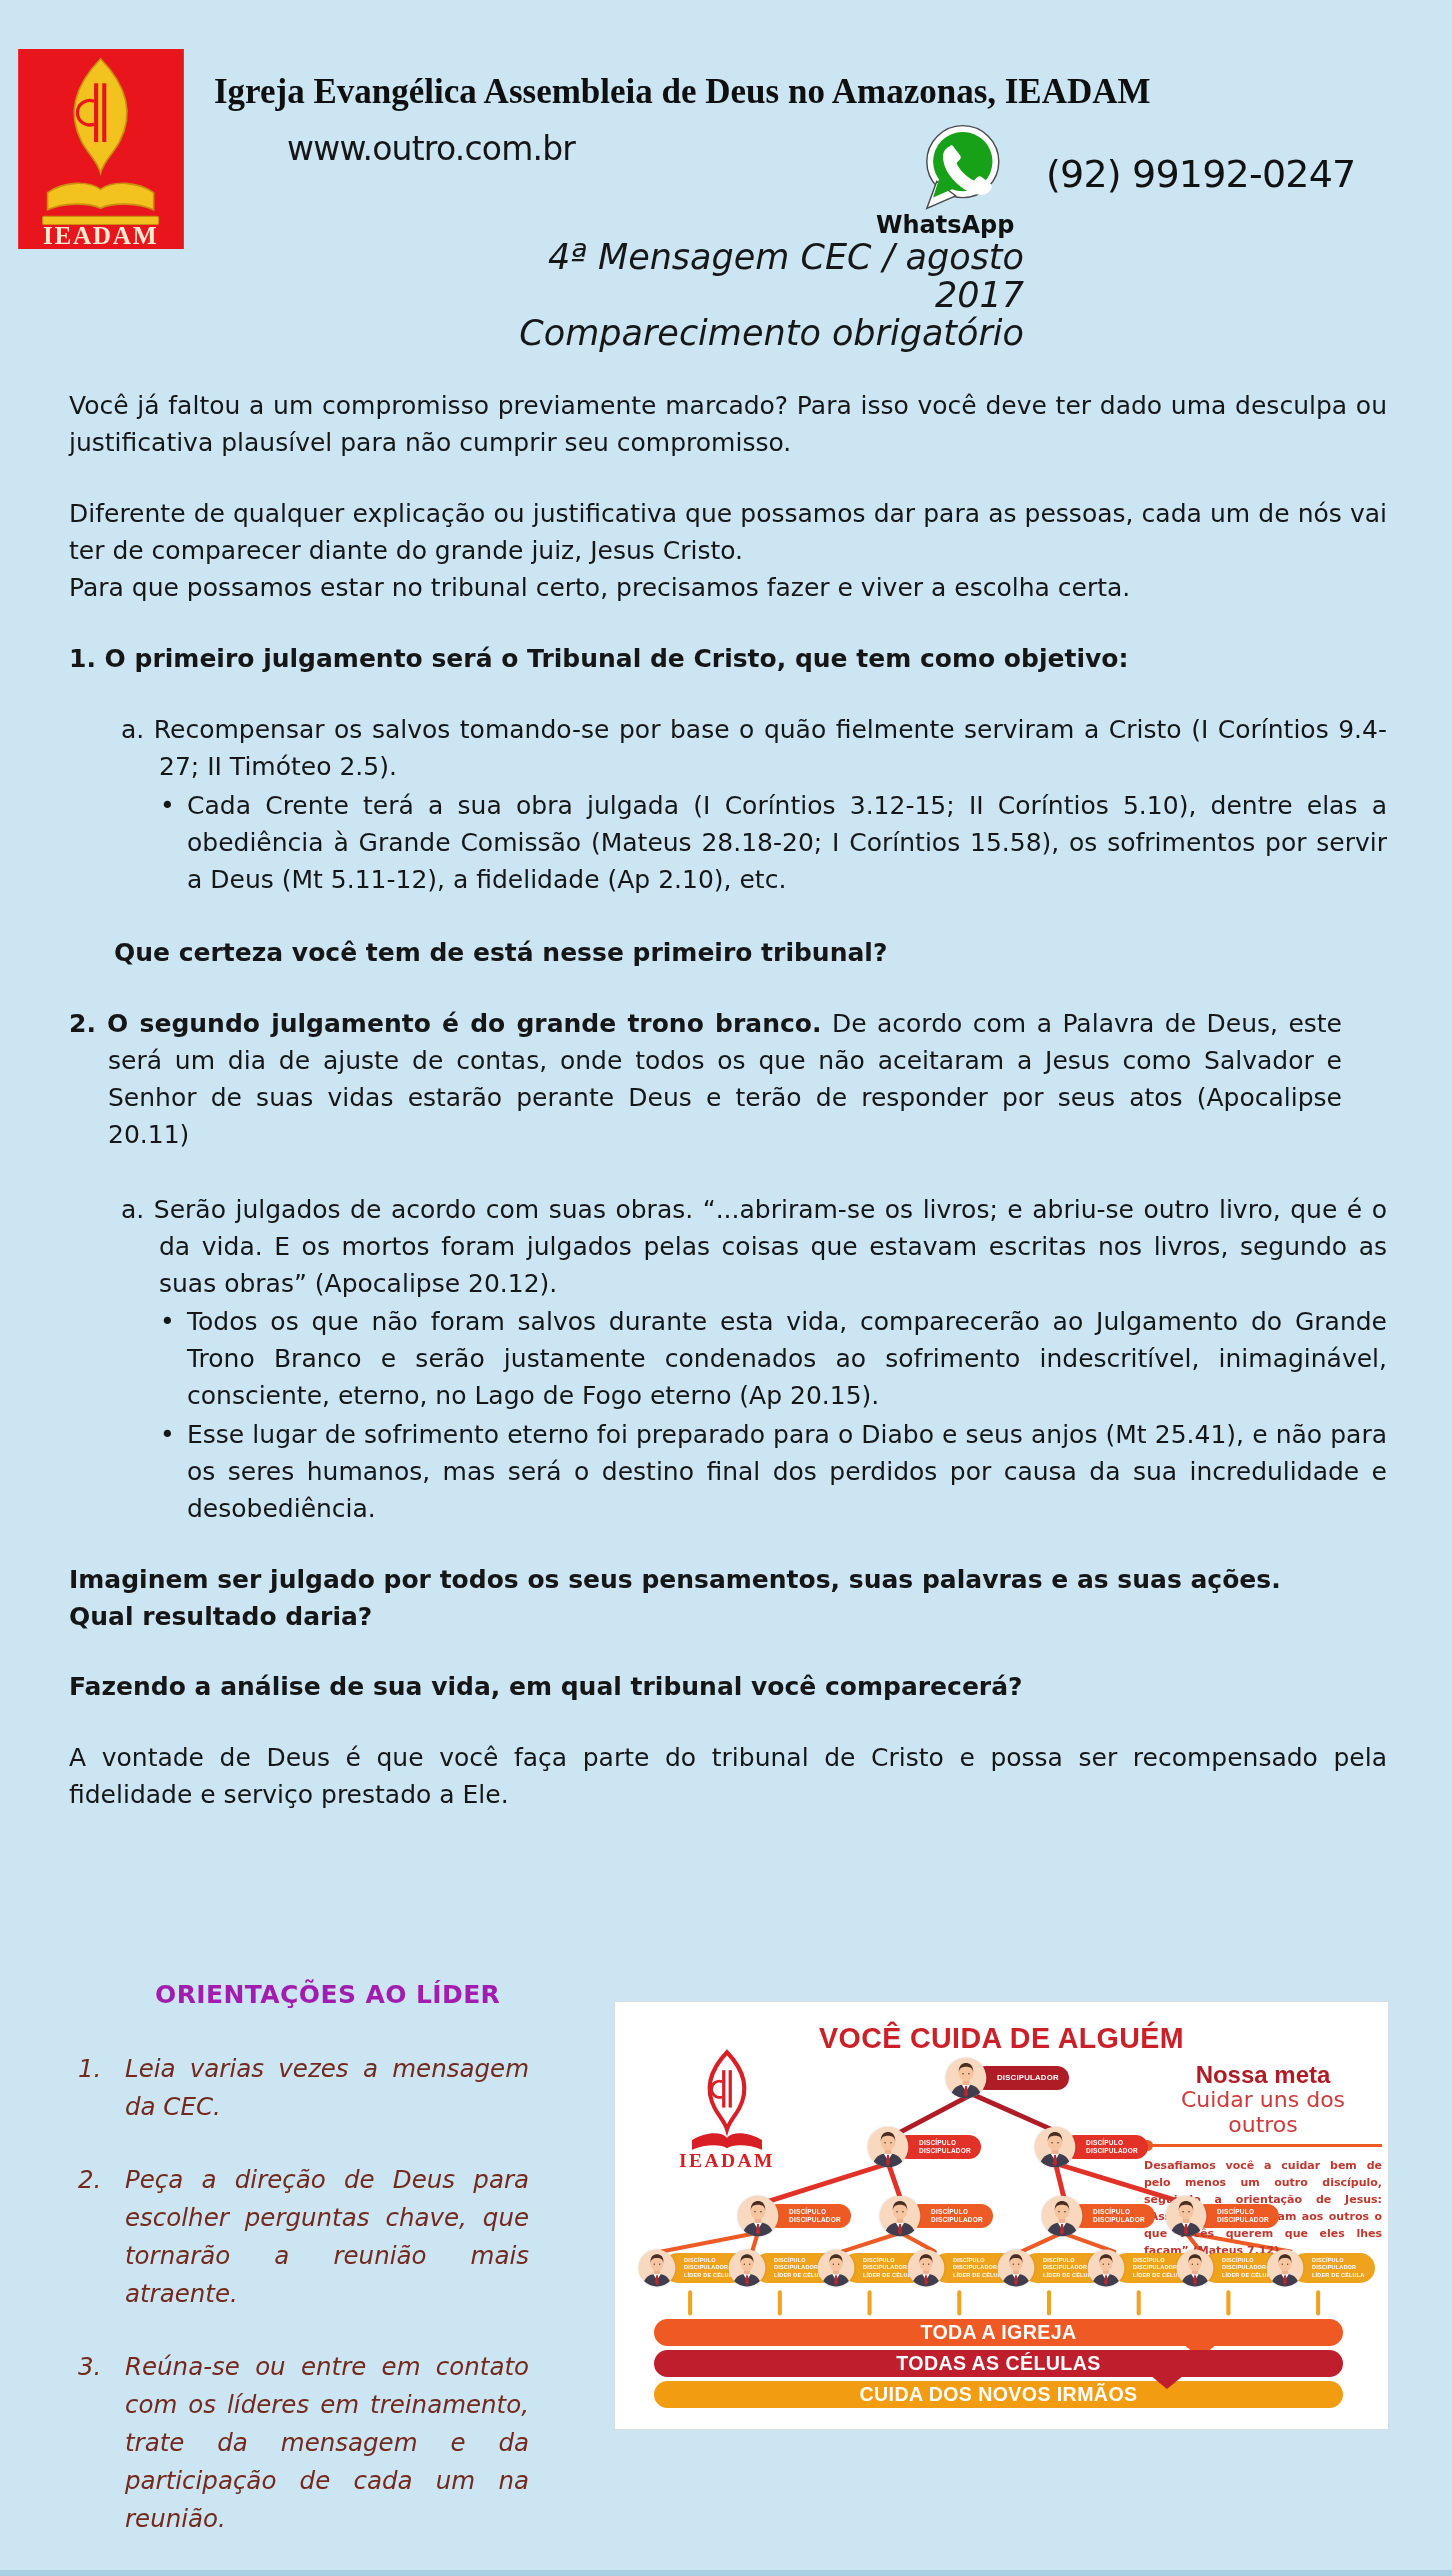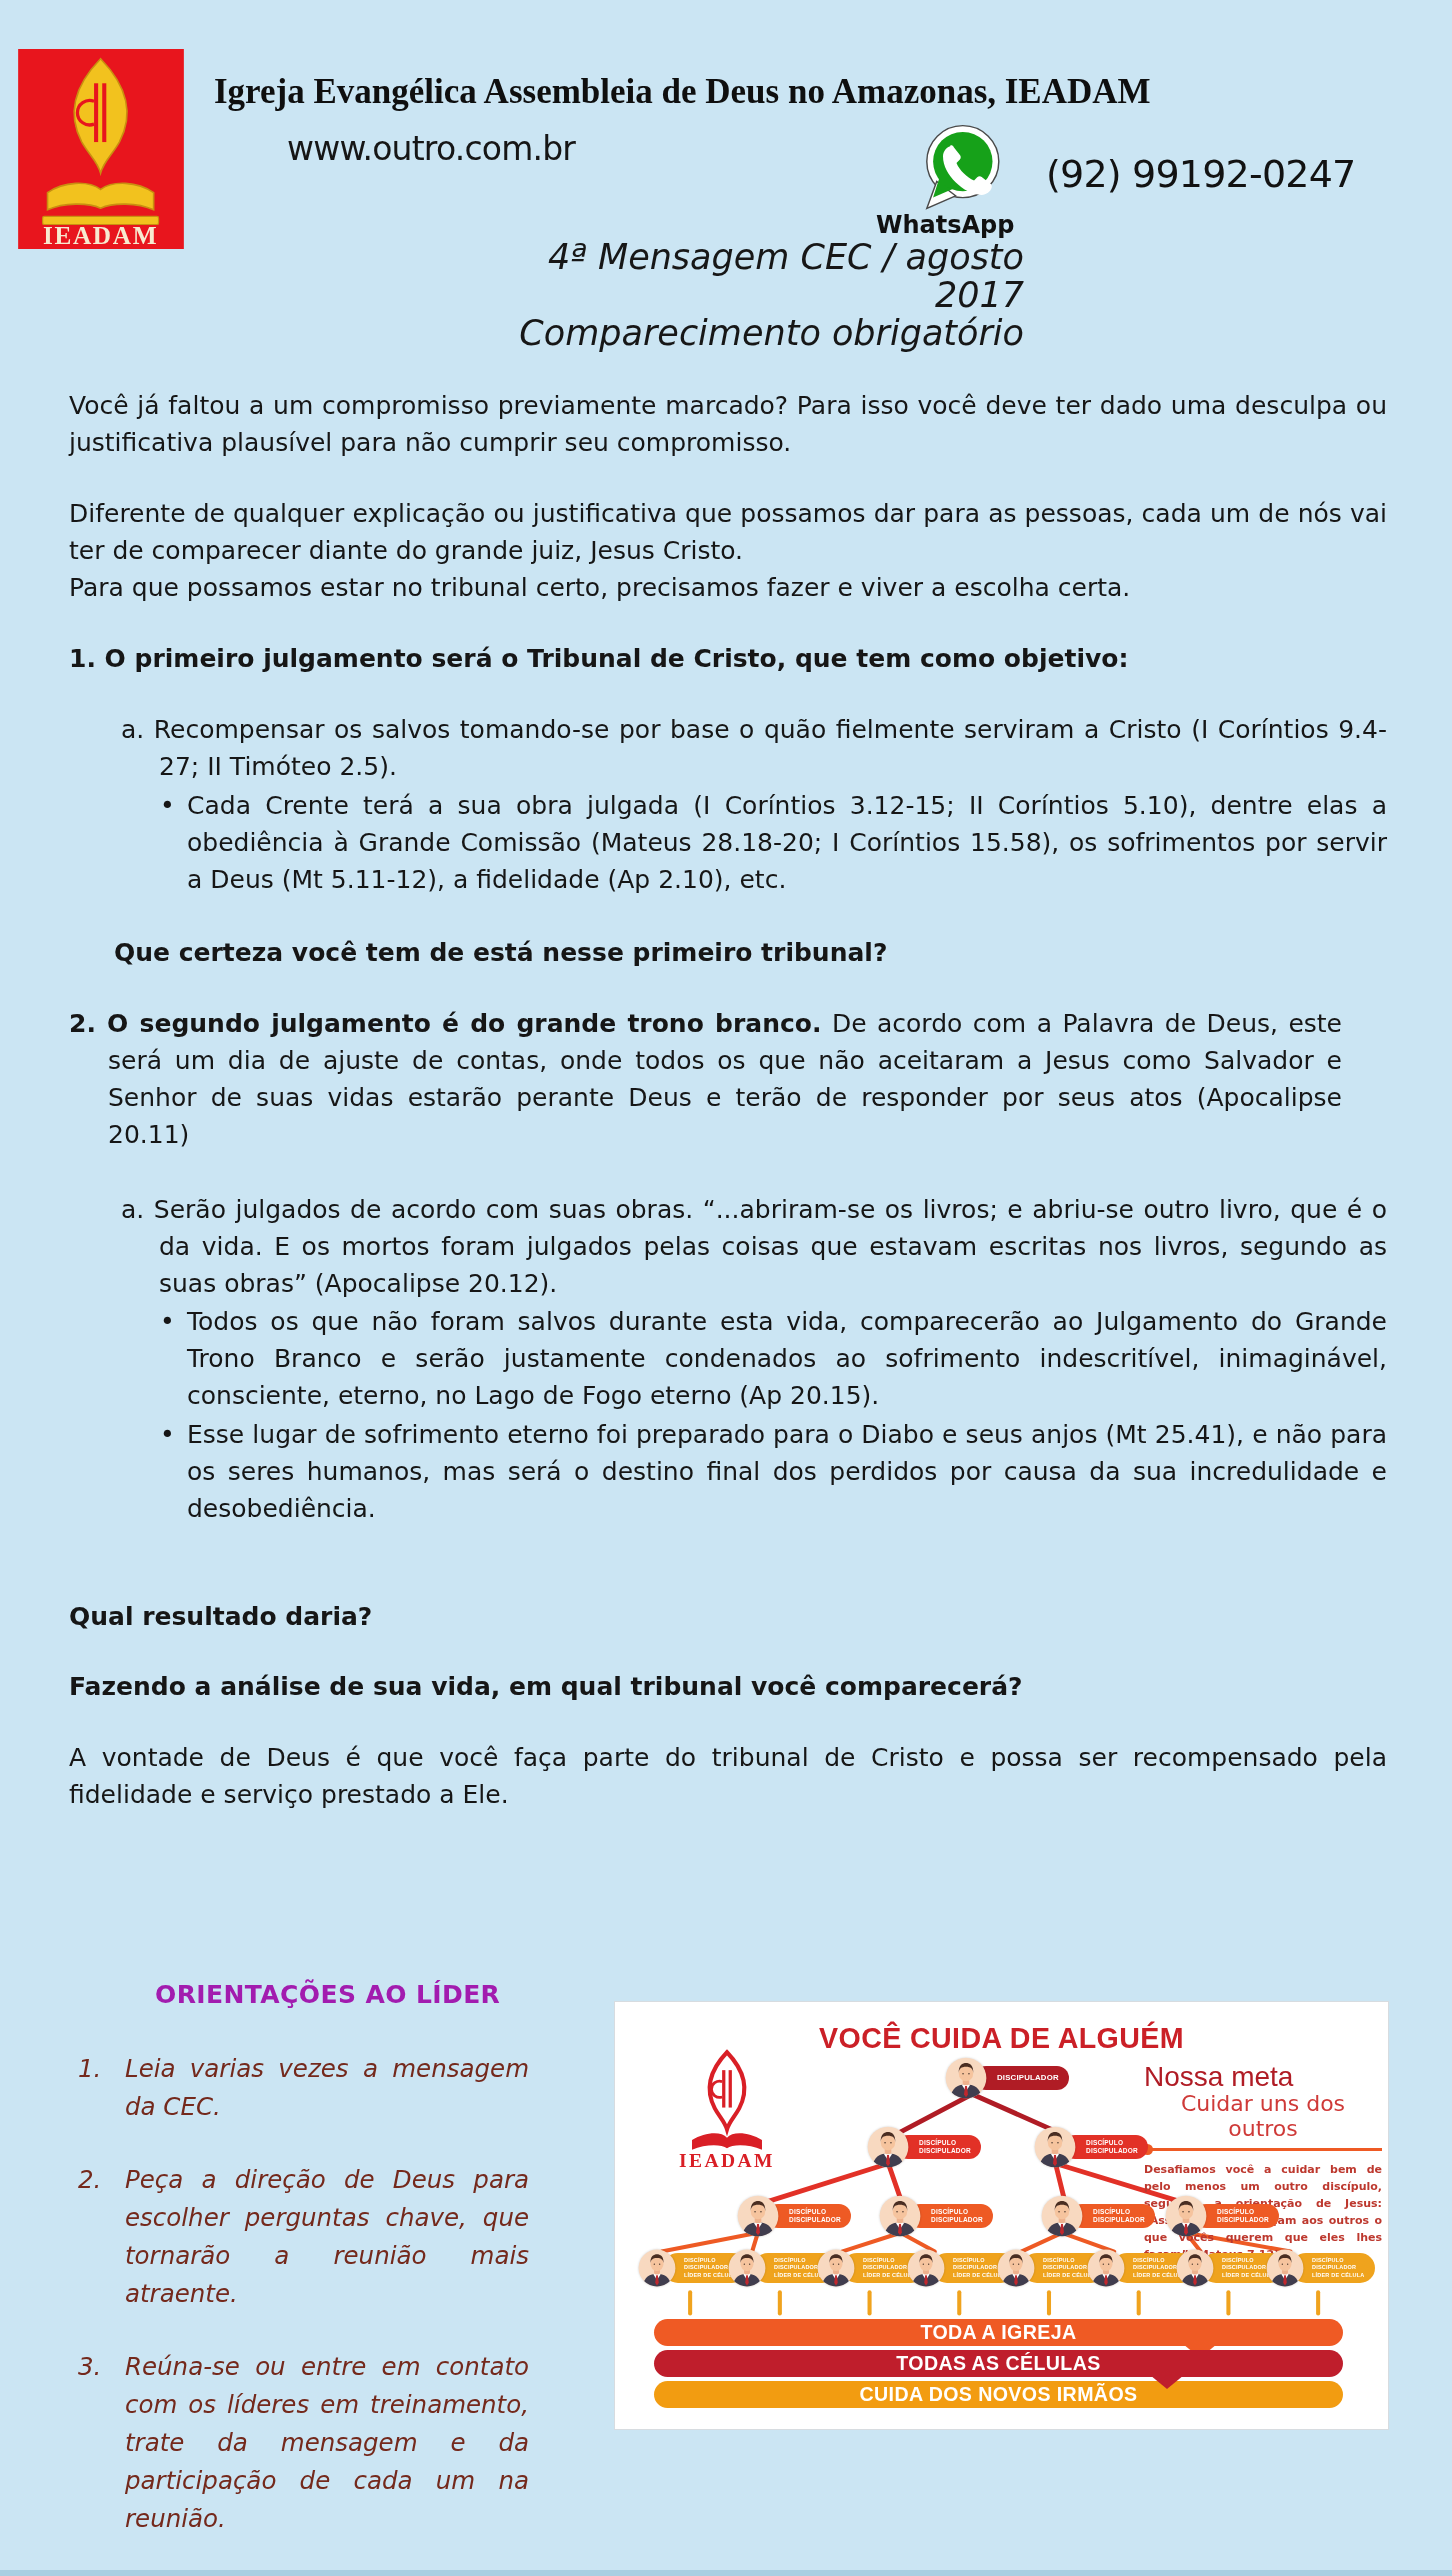--- a/index.html
+++ b/index.html
@@ -49,21 +49,21 @@
   .node .av{position:relative;z-index:2;filter:drop-shadow(0 0.8px 0.8px rgba(0,0,0,.18));}
   .pill{
     position:relative;z-index:1;margin-left:-13px;border-radius:815px;
     color:#fff;font-family:"Liberation Sans",sans-serif;font-weight:bold;
     white-space:pre-line;padding:4.1px 10.6px 4.1px 23px;line-height:1.25;letter-spacing:0.2px;
   }
   .lvl0 .pill{font-size:7.8px;padding-top:7.3px;padding-bottom:7.3px;}
   .lvl1 .pill,.lvl2 .pill{font-size:6.5px;}
   .lvl3 .pill{font-size:5.5px;line-height:1.3;padding-left:21px;}
   #goal{position:absolute;left:529px;top:59px;width:238px;}
-  #goal-title{font-size:28px;font-weight:normal;color:#b01c25;font-family:"Liberation Sans",sans-serif;}
+  #goal-title{text-align:center;font-size:24px;font-weight:bold;color:#b01c25;font-family:"Liberation Sans",sans-serif;}
   #goal-sub{text-align:center;font-size:22px;color:#cf3a38;margin-top:-1.6px;}
   #goal-line{position:relative;height:3.3px;background:#ee5a24;margin:6.5px 0 9.8px 0;}
   #goal-line::before{content:"";position:absolute;left:-2.4px;top:-4.1px;width:11.4px;height:11.4px;border-radius:50%;background:#ee5a24;}
   #goal-text{font-size:11px;font-weight:bold;color:#bd382e;text-align:justify;line-height:1.55;}
   #bars{position:absolute;left:39px;top:317px;width:689px;}
   .bar{position:relative;height:27px;border-radius:14px;margin-bottom:4.1px;color:#fff;
        font-family:"Liberation Sans",sans-serif;font-weight:bold;font-size:19.6px;letter-spacing:0.4px;
        display:flex;align-items:center;justify-content:center;}
   .bar1{z-index:3;} .bar2{z-index:2;} .bar3{z-index:1;}
   .bar1::after{content:"";position:absolute;left:496px;top:24.5px;border:solid transparent;border-width:14px 17px 0 17px;border-top-color:#bf1e2c;}
@@ -130,21 +130,21 @@
     <p class="tight">Diferente de qualquer explicação ou justificativa que possamos dar para as pessoas, cada um de nós vai ter de comparecer diante do grande juiz, Jesus Cristo.</p>
     <p class="nj">Para que possamos estar no tribunal certo, precisamos fazer e viver a escolha certa.</p>
     <p class="h1line nj">1. O primeiro julgamento será o Tribunal de Cristo, que tem como objetivo:</p>
     <p class="ia">a. Recompensar os salvos tomando-se por base o quão fielmente serviram a Cristo (I Coríntios 9.4-27; II Timóteo 2.5).</p>
     <p class="bu endgap">Cada Crente terá a sua obra julgada (I Coríntios 3.12-15; II Coríntios 5.10), dentre elas a obediência à Grande Comissão (Mateus 28.18-20; I Coríntios 15.58), os sofrimentos por servir a Deus (Mt 5.11-12), a fidelidade (Ap 2.10), etc.</p>
     <p class="qline nj">Que certeza você tem de está nesse primeiro tribunal?</p>
     <p class="h2blk"><span class="bold">2. O segundo julgamento é do grande trono branco.</span><span> De acordo com a Palavra de Deus, este será um dia de ajuste de contas, onde todos os que não aceitaram a Jesus como Salvador e Senhor de suas vidas estarão perante Deus e terão de responder por seus atos (Apocalipse 20.11)</span></p>
     <p class="ia">a. Serão julgados de acordo com suas obras. “...abriram-se os livros; e abriu-se outro livro, que é o da vida. E os mortos foram julgados pelas coisas que estavam escritas nos livros, segundo as suas obras” (Apocalipse 20.12).</p>
     <p class="bu">Todos os que não foram salvos durante esta vida, comparecerão ao Julgamento do Grande Trono Branco e serão justamente condenados ao sofrimento indescritível, inimaginável, consciente, eterno, no Lago de Fogo eterno (Ap 20.15).</p>
     <p class="bu lastbu">Esse lugar de sofrimento eterno foi preparado para o Diabo e seus anjos (Mt 25.41), e não para os seres humanos, mas será o destino final dos perdidos por causa da sua incredulidade e desobediência.</p>
-    <p class="q2blk"><br><span>Qual resultado daria?</span></p>
+    <p class="q2blk"><span>Imaginem ser julgado por todos os seus pensamentos, suas palavras e as suas ações.</span><br><span>Qual resultado daria?</span></p>
     <p class="bold nj">Fazendo a análise de sua vida, em qual tribunal você comparecerá?</p>
     <p class="tight">A vontade de Deus é que você faça parte do tribunal de Cristo e possa ser recompensado pela fidelidade e serviço prestado a Ele.</p>
   </div>
 
   <div id="leader-h">ORIENTAÇÕES AO LÍDER</div>
   <div id="leader-list">
     <div class="li"><span class="num">1.</span><span>Leia varias vezes a mensagem da CEC.</span></div>
     <div class="li"><span class="num">2.</span><span>Peça a direção de Deus para escolher perguntas chave, que tornarão a reunião mais atraente.</span></div>
     <div class="li"><span class="num">3.</span><span>Reúna-se ou entre em contato com os líderes em treinamento, trate da mensagem e da participação de cada um na reunião.</span></div>
   </div>

